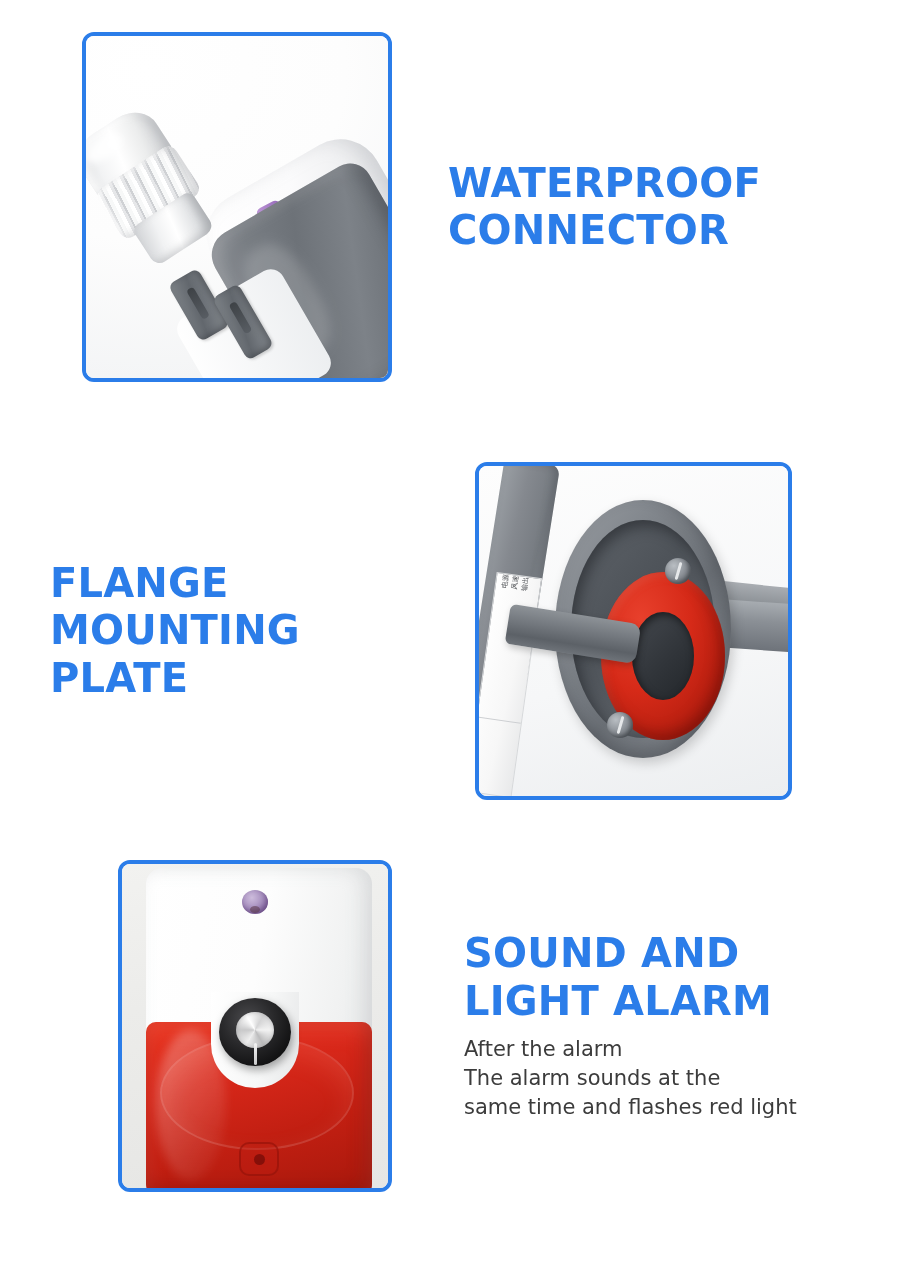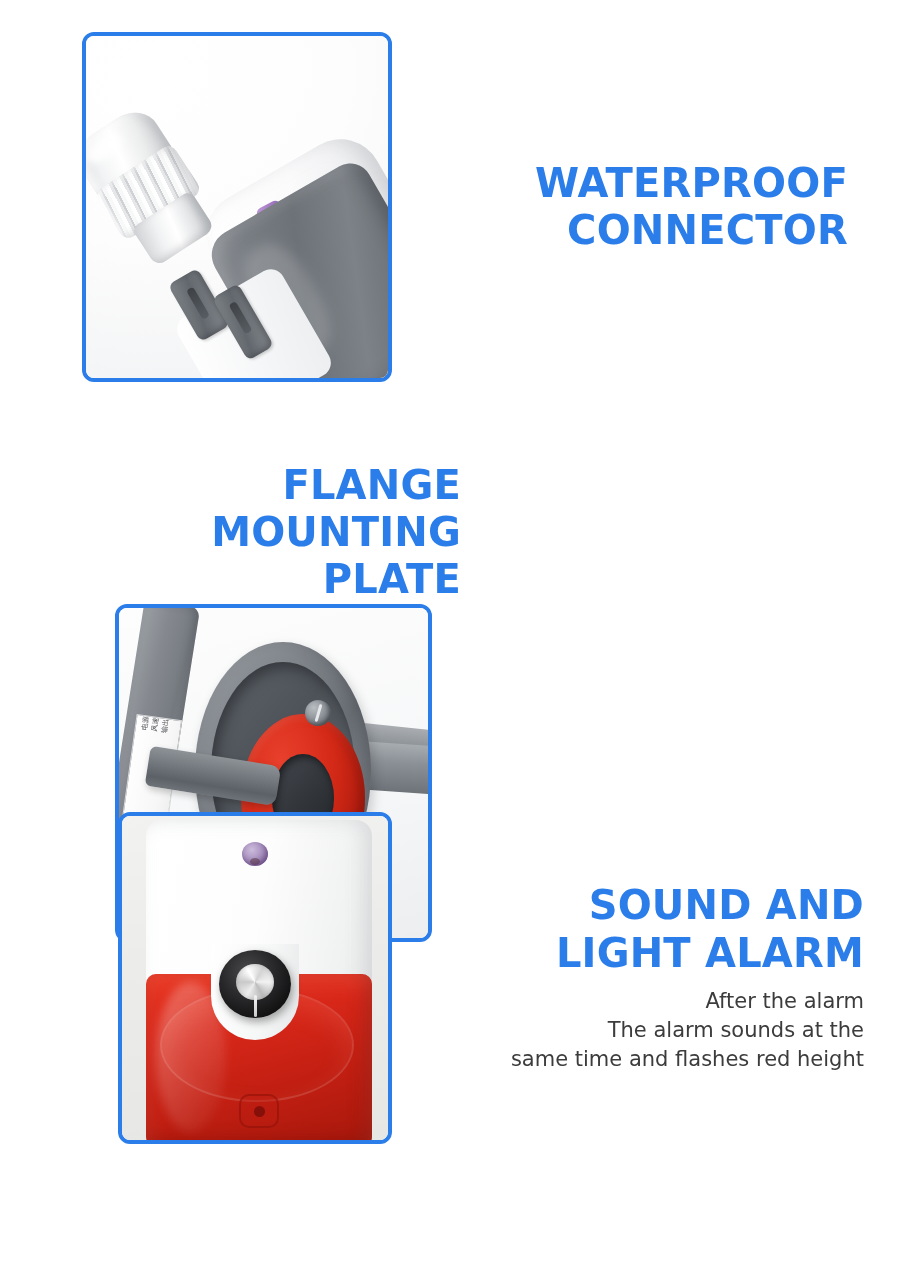--- a/index.html
+++ b/index.html
@@ -37,21 +37,21 @@
   }
 
   .photo-stage {
     position: absolute;
     inset: 0;
     overflow: hidden;
   }
 
   .text-col {
     flex: none;
-    text-align: right;
+    text-align: left;
   }
 
   .feat-title {
     color: #2b7de9;
     font-weight: bold;
     font-size: 40px;
     line-height: 1.18;
     letter-spacing: 0.2px;
     white-space: pre-line;
   }
@@ -160,21 +160,21 @@
   .wc-white-edge {
     position: absolute;
     left: 108px; top: 250px;
     width: 120px; height: 120px;
     transform: rotate(-30deg);
     border-radius: 14px;
     background: linear-gradient(100deg, #ffffff, #eceef0);
   }
 
   
-  #feature-2 { left: 61px; top: 462px; flex-direction: column; }
+  #feature-2 { left: 50px; top: 462px; }
   #feature-2 .text-col { width: 400px; margin-right: 25px; }
   #frame-2 { width: 317px; height: 338px; }
 
   
   .fl-bg {
     position: absolute; inset: 0;
     background: linear-gradient(165deg, #fdfdfd 0%, #f6f7f8 60%, #eceef0 100%);
   }
   .fl-shaft-back {
     position: absolute;
@@ -288,21 +288,21 @@
   .fl-screw::after {
     content: ""; position: absolute; left: 50%; top: 4px;
     width: 3px; height: 18px; margin-left: -1.5px;
     background: #e6e8ea; border-radius: 2px;
     transform: rotate(16deg);
   }
   #fl-screw-top { left: 186px; top: 92px; }
   #fl-screw-bottom { left: 128px; top: 246px; }
 
   
-  #feature-3 { left: 118px; top: 812px; }
+  #feature-3 { left: 118px; top: 860px; }
   #frame-3 { width: 274px; height: 332px; }
   #feature-3 .text-col { width: 400px; margin-left: 72px; }
 
   
   .al-bg {
     position: absolute; inset: 0;
     background: linear-gradient(170deg, #f2f2f0 0%, #ececea 40%, #e6e6e4 100%);
   }
   .al-body {
     position: absolute;
@@ -482,17 +482,17 @@
           <div class="al-knob-pointer"></div>
         </div>
       </div>
     </div>
 
     <div class="text-col">
       <div class="feat-title">SOUND AND
 LIGHT ALARM</div>
       <div class="feat-desc">After the alarm
 The alarm sounds at the
-same time and flashes red height</div>
+same time and flashes red light</div>
     </div>
   </div>
 
 </div>
 
 </body></html>

